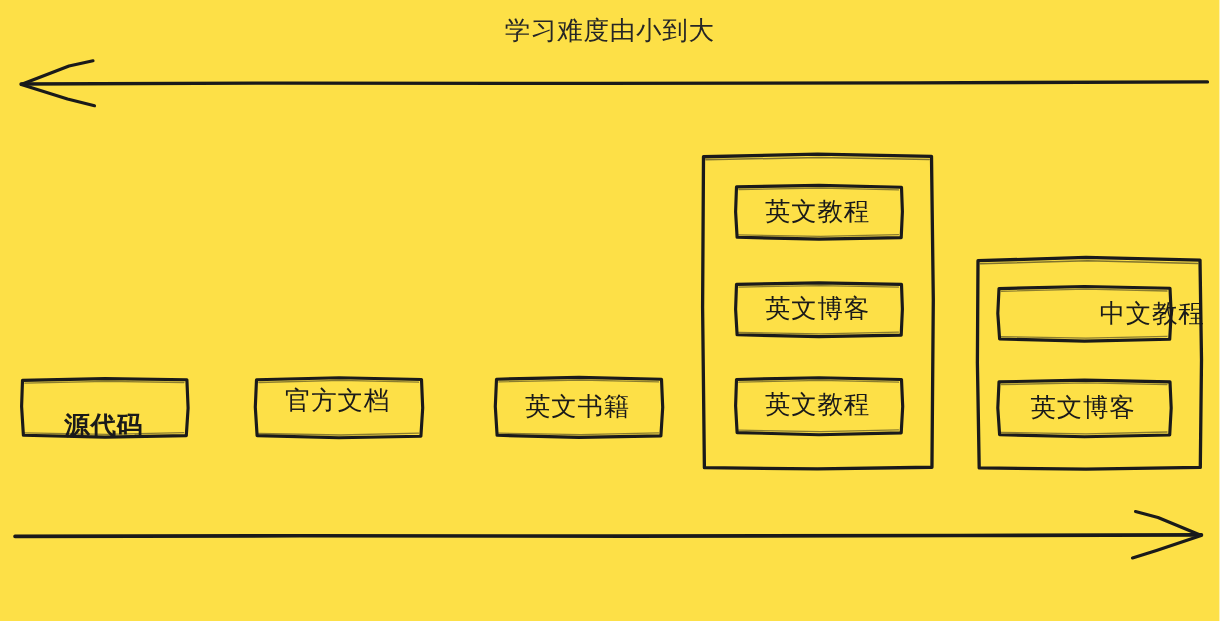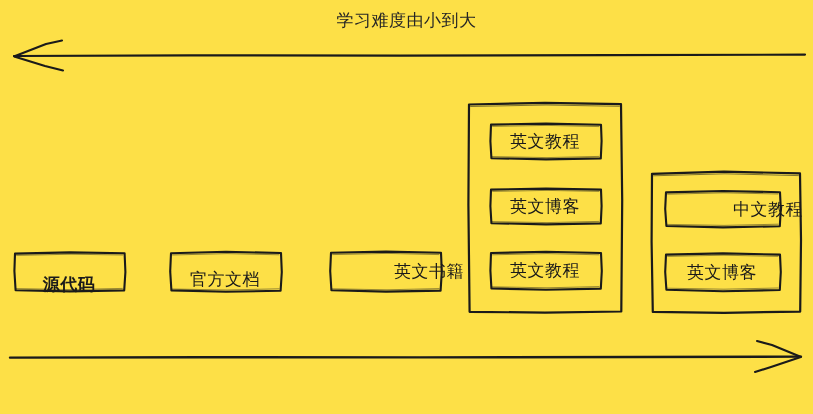--- a/index.html
+++ b/index.html
@@ -113,21 +113,21 @@
         <path d="M 667.4 288.2 L 724 289.2 L 778 288" stroke-width="0.9" opacity="0.5"></path>
 
       </g>
     </g>
   </svg>
 
   <div class="axis-label" id="label-top">学习难度由小到大</div>
 
 
   <div class="node-label" style="left:69px;  top:284px;font-weight:bold;">源代码</div>
-  <div class="node-label" style="left:225px; top:279px;">官方文档</div>
-  <div class="node-label" style="left:385px; top:271px;margin-left:44px;">英文书籍</div>
+  <div class="node-label" style="left:225px; top:267px;">官方文档</div>
+  <div class="node-label" style="left:385px; top:271px;">英文书籍</div>
   <div class="node-label" style="left:545px; top:141px;">英文教程</div>
   <div class="node-label" style="left:545px; top:206px;">英文博客</div>
   <div class="node-label" style="left:545px; top:270px;">英文教程</div>
   <div class="node-label" style="left:722px; top:209px;margin-left:46px;">中文教程</div>
   <div class="node-label" style="left:722px; top:272px;">英文博客</div>
 
 </div>
 
 </body></html>

